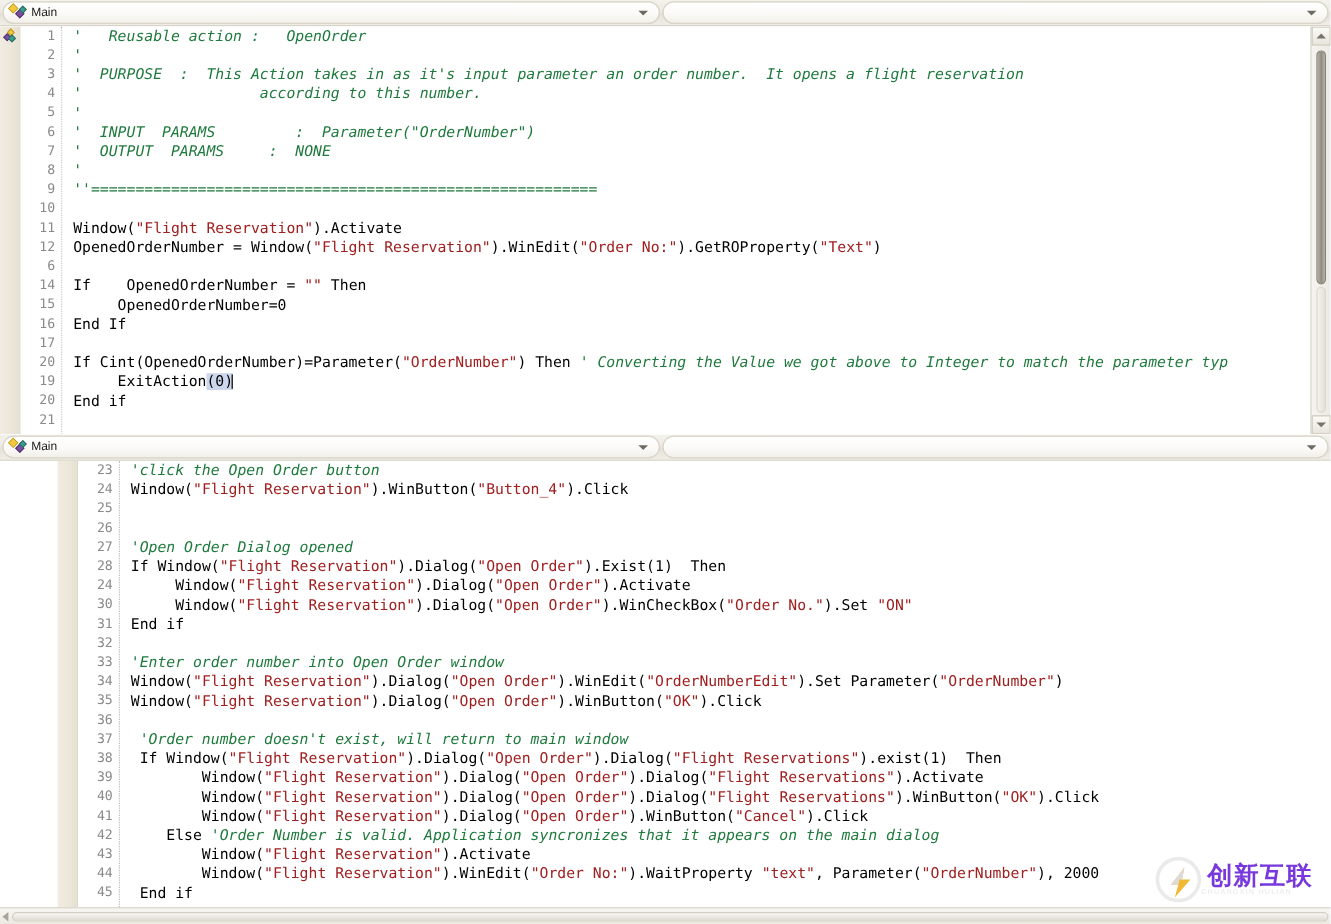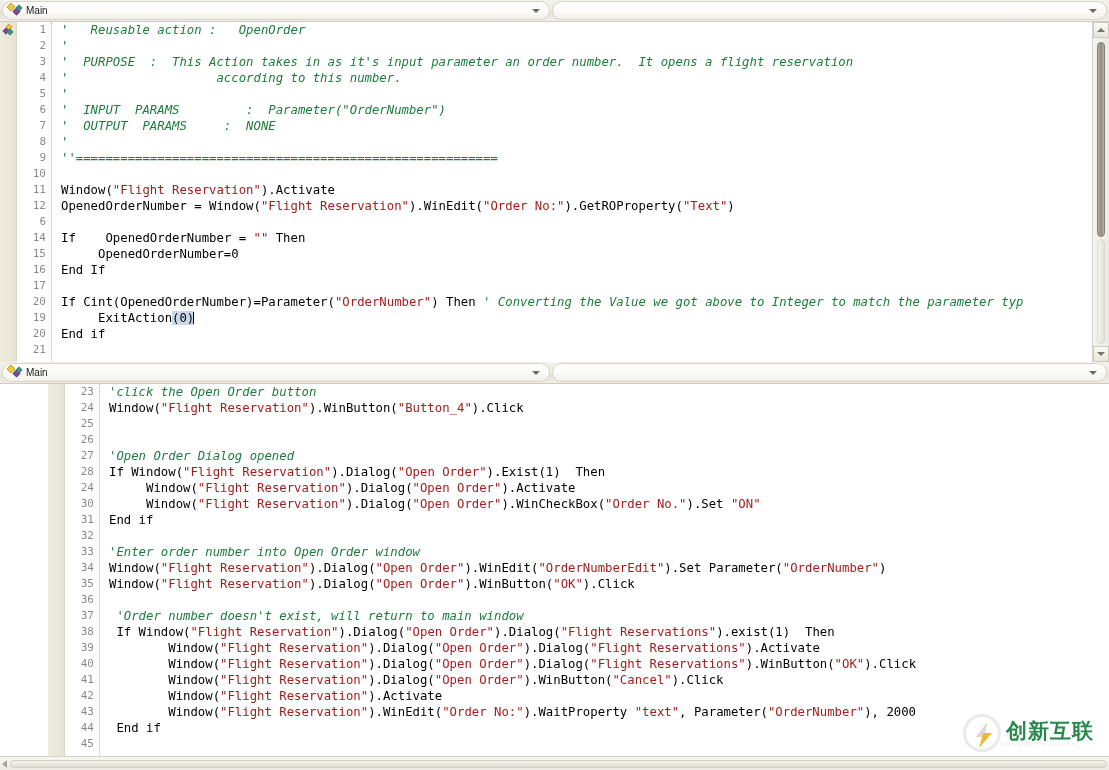--- a/index.html
+++ b/index.html
@@ -256,21 +256,21 @@
     flex: 0 0 auto;
   }
   .wm-logo .bolt {
     position: absolute; left: 8px; top: 6px;
     width: 20px; height: 25px;
   }
   .wm-text {
     margin-left: 5px;
     font-size: 21px;
     font-weight: bold;
-    color: #15803d;
+    color: #6d28d9;
     letter-spacing: 1px;
     line-height: 1;
   }
   .wm-sub {
     font-size: 6px;
     color: #e6e6e6;
     letter-spacing: 1px;
   }
 </style>
 </head>
@@ -416,20 +416,21 @@
           <div class="code-line">&nbsp;</div>
           <div class="code-line"><span class="cm">'Enter order number into Open Order window</span></div>
           <div class="code-line"><span class="pl">Window(</span><span class="str">"Flight Reservation"</span><span class="pl">).Dialog(</span><span class="str">"Open Order"</span><span class="pl">).WinEdit(</span><span class="str">"OrderNumberEdit"</span><span class="pl">).</span><span class="kw">Set</span><span class="pl"> Parameter(</span><span class="str">"OrderNumber"</span><span class="pl">)</span></div>
           <div class="code-line"><span class="pl">Window(</span><span class="str">"Flight Reservation"</span><span class="pl">).Dialog(</span><span class="str">"Open Order"</span><span class="pl">).WinButton(</span><span class="str">"OK"</span><span class="pl">).Click</span></div>
           <div class="code-line">&nbsp;</div>
           <div class="code-line"><span class="cm"> 'Order number doesn't exist, will return to main window</span></div>
           <div class="code-line"><span class="pl"> </span><span class="kw">If</span><span class="pl"> Window(</span><span class="str">"Flight Reservation"</span><span class="pl">).Dialog(</span><span class="str">"Open Order"</span><span class="pl">).Dialog(</span><span class="str">"Flight Reservations"</span><span class="pl">).exist(1)  </span><span class="kw">Then</span></div>
           <div class="code-line"><span class="pl">        Window(</span><span class="str">"Flight Reservation"</span><span class="pl">).Dialog(</span><span class="str">"Open Order"</span><span class="pl">).Dialog(</span><span class="str">"Flight Reservations"</span><span class="pl">).Activate</span></div>
           <div class="code-line"><span class="pl">        Window(</span><span class="str">"Flight Reservation"</span><span class="pl">).Dialog(</span><span class="str">"Open Order"</span><span class="pl">).Dialog(</span><span class="str">"Flight Reservations"</span><span class="pl">).WinButton(</span><span class="str">"OK"</span><span class="pl">).Click</span></div>
           <div class="code-line"><span class="pl">        Window(</span><span class="str">"Flight Reservation"</span><span class="pl">).Dialog(</span><span class="str">"Open Order"</span><span class="pl">).WinButton(</span><span class="str">"Cancel"</span><span class="pl">).Click</span></div>
+          <div class="code-line"><span class="pl">    </span><span class="kw">Else</span><span class="pl"> </span><span class="cm">'Order Number is valid. Application syncronizes that it appears on the main dialog</span></div>
           <div class="code-line"><span class="pl">        Window(</span><span class="str">"Flight Reservation"</span><span class="pl">).Activate</span></div>
           <div class="code-line"><span class="pl">        Window(</span><span class="str">"Flight Reservation"</span><span class="pl">).WinEdit(</span><span class="str">"Order No:"</span><span class="pl">).WaitProperty </span><span class="str">"text"</span><span class="pl">, Parameter(</span><span class="str">"OrderNumber"</span><span class="pl">), 2000</span></div>
           <div class="code-line"><span class="pl"> </span><span class="kw">End if</span></div>
         </div>
     </div>
     <div class="hscroll">
       <span class="hs-left"></span>
       <div class="hs-thumb" style="left:10px;right:2px;"></div>
     </div>
 

